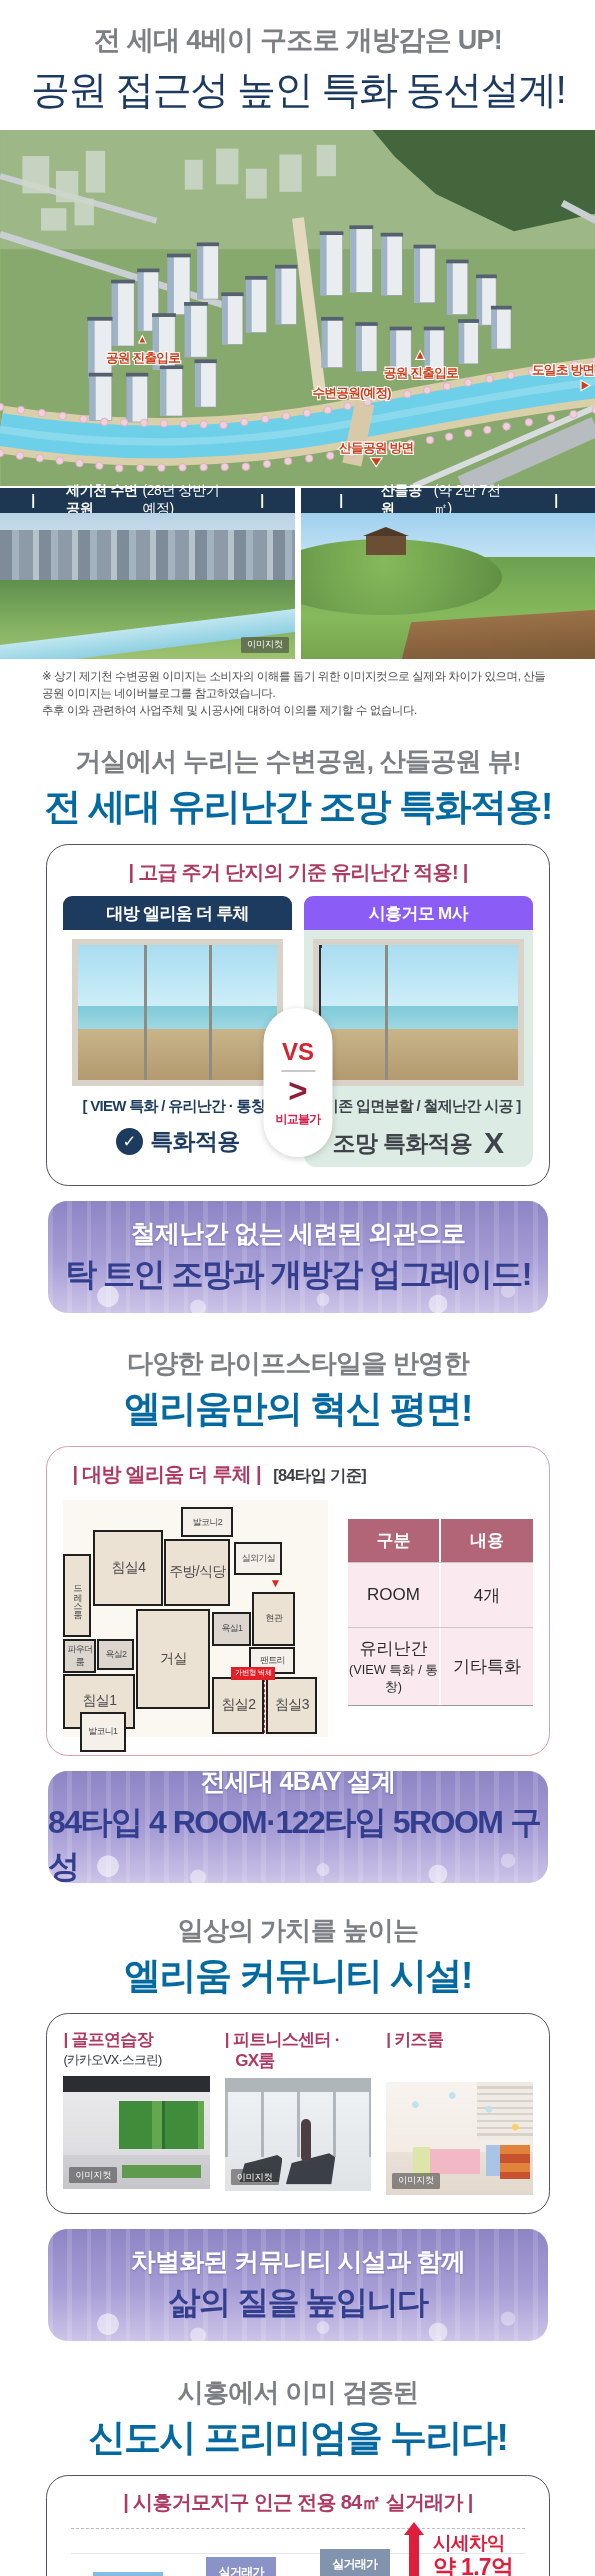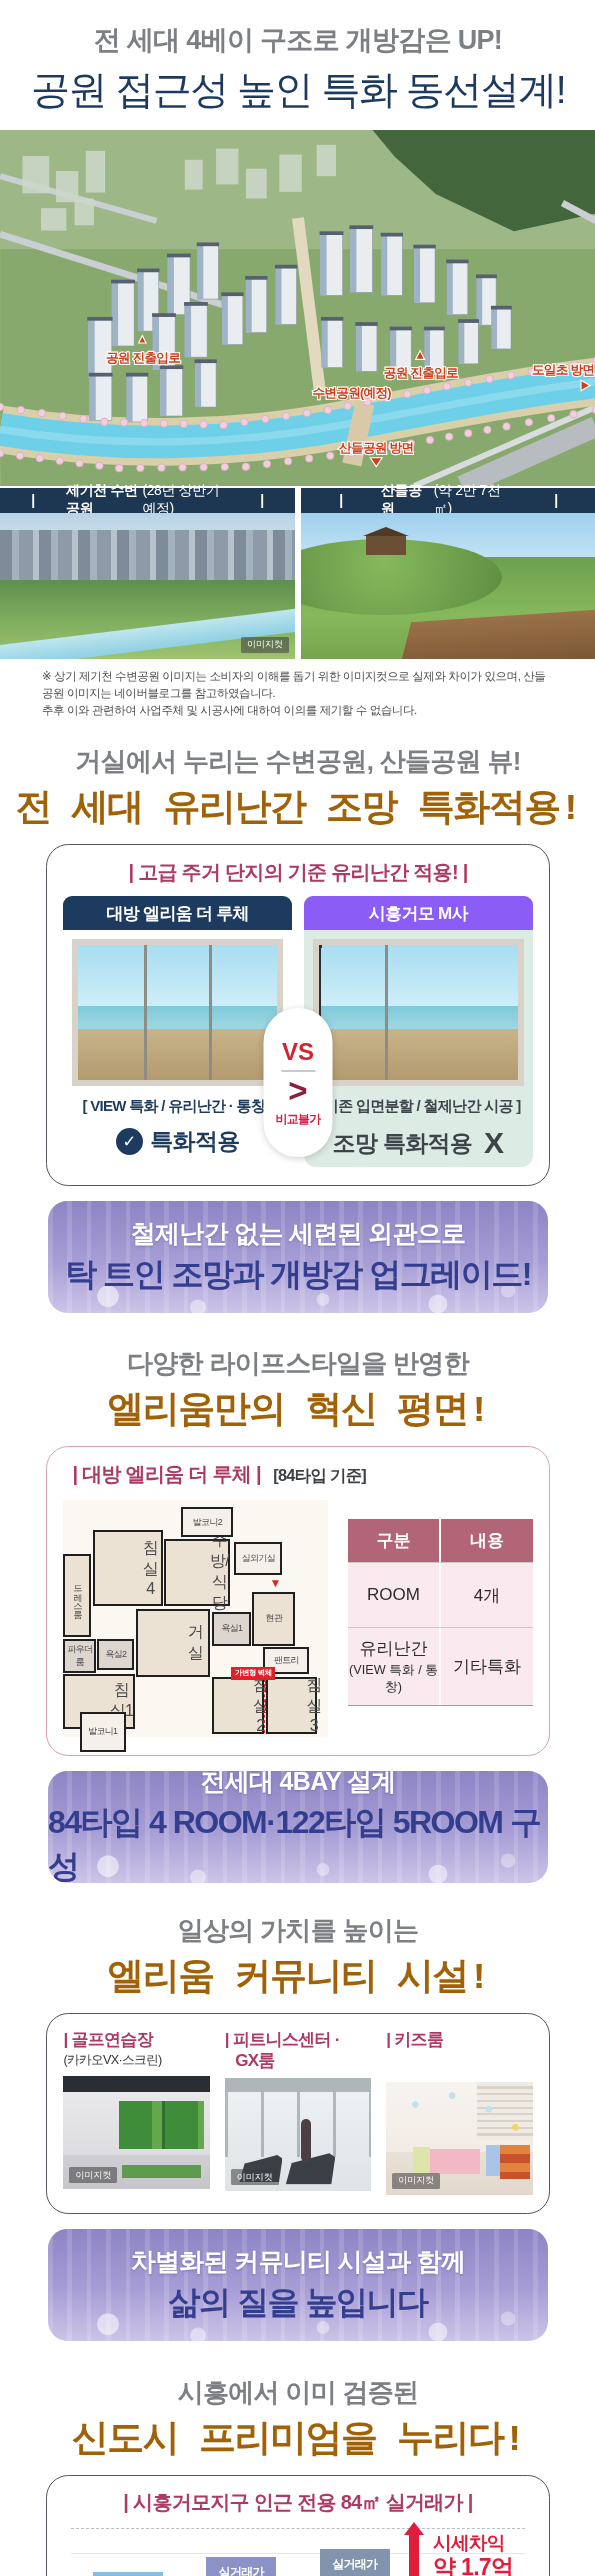--- a/index.html
+++ b/index.html
@@ -37,21 +37,21 @@
   .p-right .house:before{content:""; position:absolute; left:-3px; top:-9px; width:46px; height:9px; background:#4e3a27; clip-path:polygon(0 100%,50% 0,100% 100%);}
   .imgcut{position:absolute; font-size:9px; color:#fff; background:rgba(60,60,60,.55); padding:1.5px 6px; border-radius:1.5px;}
   .imgcut.br{right:6px; bottom:6px;}
   .imgcut.bl{left:6px; bottom:6px;}
 
   .disclaimer{padding:9px 42px 0; font-size:11.5px; color:#4c4c4c; line-height:1.5; letter-spacing:-0.4px;}
 
   
   .sec{text-align:center; letter-spacing:-0.7px;}
   .sec .g{font-size:26px; font-weight:bold; color:#7c7f83;}
-  .sec .n{font-size:37px; font-weight:800; color:#a16207; letter-spacing:-1.5px; margin-top:3px;font-family:Liberation Mono, monospace;}
+  .sec .n{font-size:37px; font-weight:800; color:#0369a1; letter-spacing:-1.5px; margin-top:3px;}
   .sec.s2{margin-top:25px;}
   .sec.s3{margin-top:33px;}
   .sec.s4{margin-top:30px;}
   .sec.s5{margin-top:34px;}
 
   
   .ocard{margin:12px 46px 0; border:1.5px solid #55575e; border-radius:22.3px; padding:13.4px 16.4px 18px; background:#fff;}
   .ocard.rose{border-color:#d9a1ad;}
   .card-title{text-align:center; font-size:20px; font-weight:800; color:#ac3a64; letter-spacing:-0.7px;}
   .card-title .sub{font-size:16.4px; font-weight:bold; color:#3c3f45; margin-left:7.4px; letter-spacing:-0.7px;}
@@ -99,21 +99,21 @@
   .pbanner .w{color:#fff; font-size:25px; font-weight:800; letter-spacing:-0.7px; text-shadow:0 0.7px 2.2px rgba(80,70,140,.45);}
   .pbanner .nv{color:#333f8e; font-size:32px; font-weight:800; letter-spacing:-1.5px; margin-top:3px;}
 
   
   .plan-flex{display:flex; gap:19.4px; margin-top:12px; align-items:flex-start;}
   .plan{position:relative; width:265px; height:237px; background:#fbf7f1;}
   .rm{position:absolute; box-sizing:border-box; border:2.2px solid #1f1f1f; background:#ece2d4;
       display:flex; align-items:center; justify-content:center; font-size:9px; color:#4a4a4a; letter-spacing:-0.7px; text-align:center;}
   .rm.lt{background:#f5f1ea;}
   .rm.gr{background:#dcd6cf;}
-  .rm.big{font-size:16px;padding-left:44px;}
+  .rm.big{font-size:14px;}
   .wall-tag{position:absolute; background:#e22028; color:#fff; font-size:7.4px; padding:1.5px 3.7px; z-index:4; letter-spacing:-0.4px;}
   .wall-line{position:absolute; border-left:1.5px dashed #e22028; z-index:3;}
   .tri-red{position:absolute; color:#d92b1e; font-size:12px; z-index:4;}
   .ptable{flex:1; margin-top:19.4px; border-bottom:1.5px solid #9b9b9b;}
   .ptr{display:flex;}
   .ptc{flex:1; display:flex; flex-direction:column; align-items:center; justify-content:center; text-align:center;}
   .pth{background:#b26577; color:#fff; font-size:17px; font-weight:bold; height:43px;}
   .ptb{background:#fae9ee; color:#2c2c2c; font-size:17px;}
   .ptr .ptc:first-child{border-right:2.2px solid #fff;}
   .ptr.body{border-top:1.5px solid #c9c9c9;}
@@ -465,29 +465,29 @@
       <div class="plan">
         <div class="rm" style="left:0;top:54px;width:28px;height:83px;">
             <span style="writing-mode:vertical-rl;">드레스룸</span>
           </div>
         <div class="rm big" style="left:30px;top:30px;width:70px;height:76px;">침실4</div>
         <div class="rm big" style="left:101px;top:39px;width:66px;height:67px;">주방/식당</div>
         <div class="rm lt" style="left:118px;top:7.4px;width:52px;height:30px;">발코니2</div>
         <div class="rm lt" style="left:171px;top:42px;width:48px;height:33px;">실외기실</div>
         <div class="rm gr" style="left:0;top:139px;width:33px;height:34px;">파우더룸</div>
         <div class="rm gr" style="left:34px;top:139px;width:37px;height:31px;">욕실2</div>
-        <div class="rm big" style="left:73px;top:109px;width:74px;height:68px;">거실</div>
+        <div class="rm big" style="left:73px;top:109px;width:74px;height:100px;">거실</div>
         <div class="rm gr" style="left:149px;top:112px;width:39px;height:34px;">욕실1</div>
         <div class="rm" style="left:189px;top:92px;width:43px;height:54px;">현관</div>
-        <div class="rm lt" style="left:200px;top:147px;width:46px;height:27px;">팬트리</div>
+        <div class="rm lt" style="left:186px;top:147px;width:46px;height:27px;">팬트리</div>
         <div class="rm big" style="left:0;top:174px;width:72px;height:55px;">침실1</div>
         <div class="rm lt" style="left:16.4px;top:212px;width:46px;height:40px;z-index:2;">발코니1</div>
         <div class="rm big" style="left:149px;top:177px;width:52px;height:57px;">침실2</div>
         <div class="rm big" style="left:203px;top:177px;width:51px;height:57px;">침실3</div>
-        <div class="wall-tag" style="left:168px;top:167px;font-weight:bold;">가변형 벽체</div>
+        <div class="wall-tag" style="left:168px;top:167px;">가변형 벽체</div>
         <div class="wall-line" style="left:201px;top:179px;height:54px;"></div>
         <div class="tri-red" style="left:206px;top:76px;">▼</div>
       </div>
       <div class="ptable">
         <div class="ptr">
           <div class="ptc pth">구분</div>
           <div class="ptc pth">내용</div>
         </div>
         <div class="ptr body r1">
           <div class="ptc ptb">ROOM</div>

